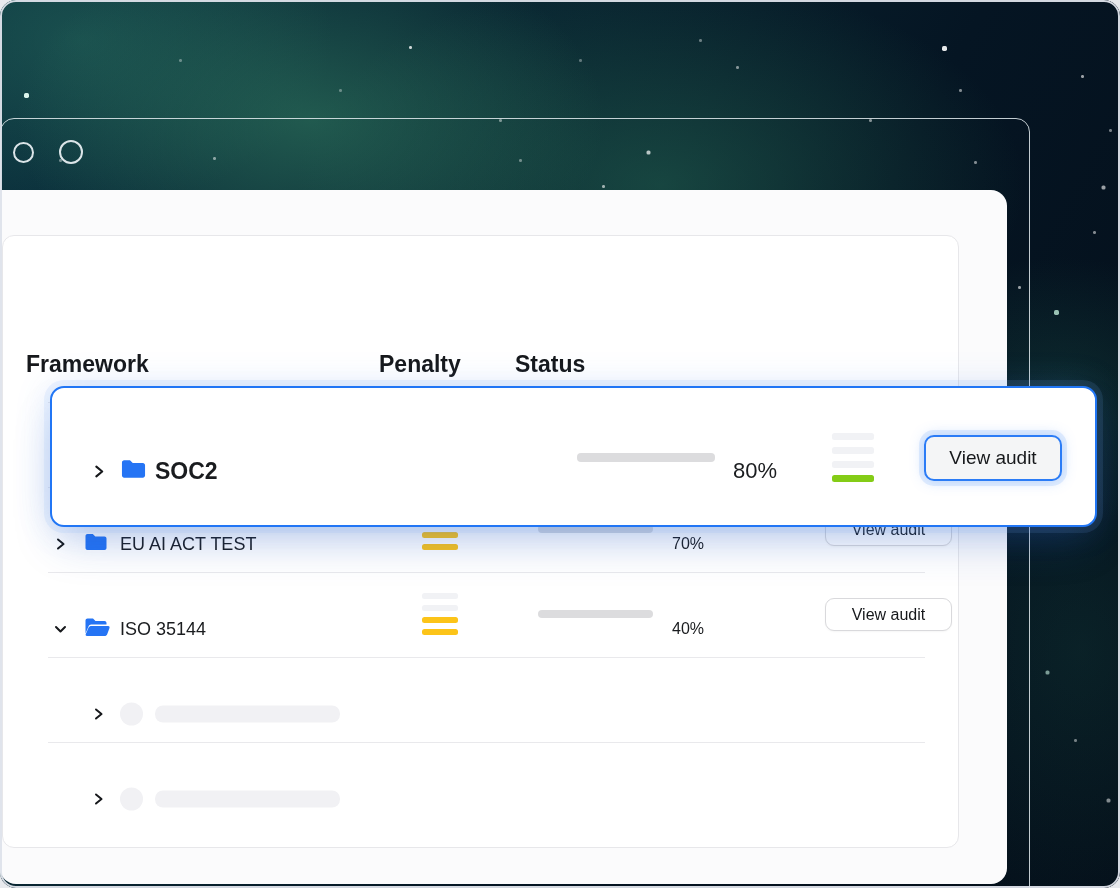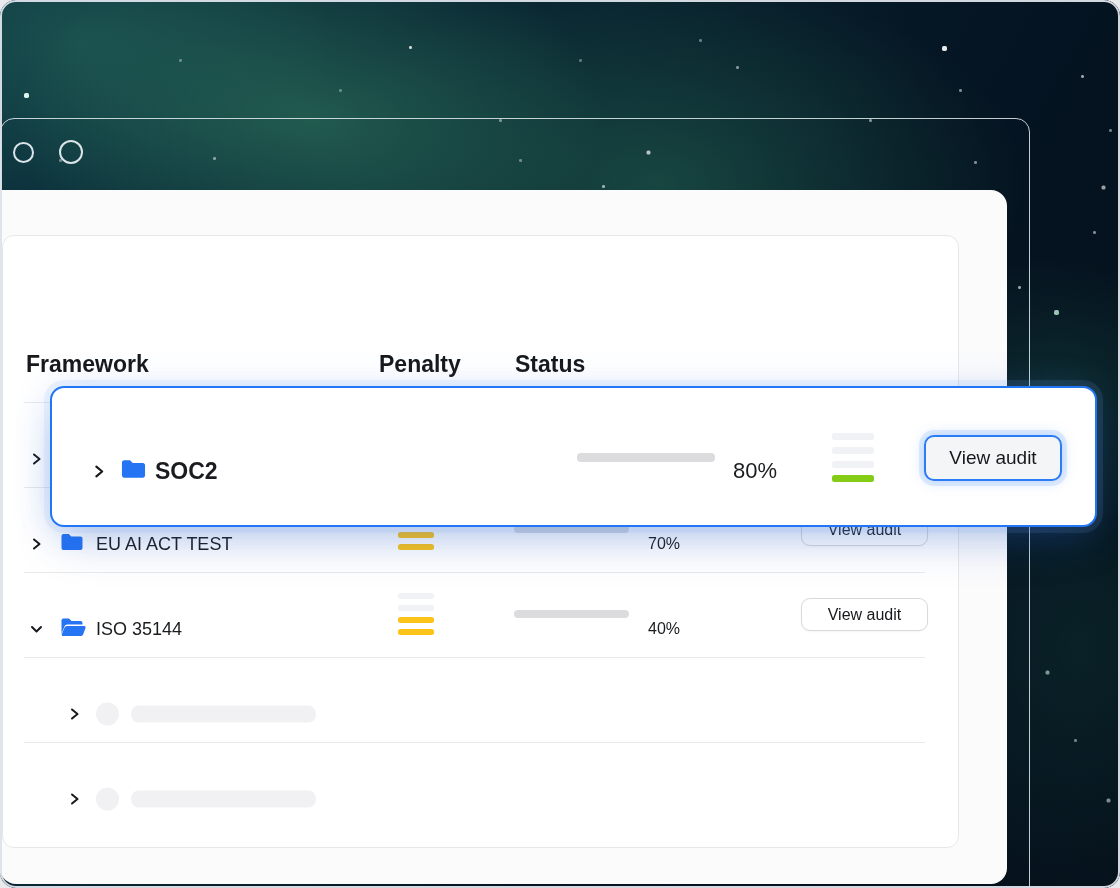--- a/index.html
+++ b/index.html
@@ -45,21 +45,21 @@
   .panel{position:absolute;left:0;top:190px;width:1007px;height:694px;background:#fbfbfc;
     border-radius:0 16px 16px 16px;z-index:4;}
   .card{position:absolute;left:2px;top:235px;width:957px;height:613px;background:#ffffff;
     border:1px solid #e7e7ea;border-radius:12px;z-index:5;}
 
   .page-title{position:absolute;left:23px;top:33px;font-size:23px;font-weight:700;
     letter-spacing:-0.2px;color:#16181b;}
   .col-head{position:absolute;top:115px;font-size:23px;font-weight:700;color:#16181b;}
   .col-head.c1{left:23px;} .col-head.c2{left:376px;} .col-head.c3{left:512px;}
 
-  .rows{position:absolute;left:0;top:166px;width:100%;}
+  .rows{position:absolute;left:0;top:166px;width:100%;padding-left:24px;}
   .row{position:relative;height:85px;width:100%;}
   .row::before{content:"";position:absolute;left:21px;right:33px;top:0;height:1px;background:#e9e9ec;}
   .vcenter{position:absolute;top:50%;transform:translateY(-50%);margin-top:14px;}
 
   .chev{position:absolute;left:26px;width:15px;height:15px;}
   .chev svg{display:block;}
   .folder{position:absolute;left:57px;}
   .row-label{position:absolute;left:93px;font-size:18px;color:#1a1c1f;white-space:nowrap;}
   .penalty{position:absolute;left:395px;width:36px;}
   .pbar{position:absolute;left:0;width:36px;height:6px;border-radius:2.5px;background:#f1f2f5;}

